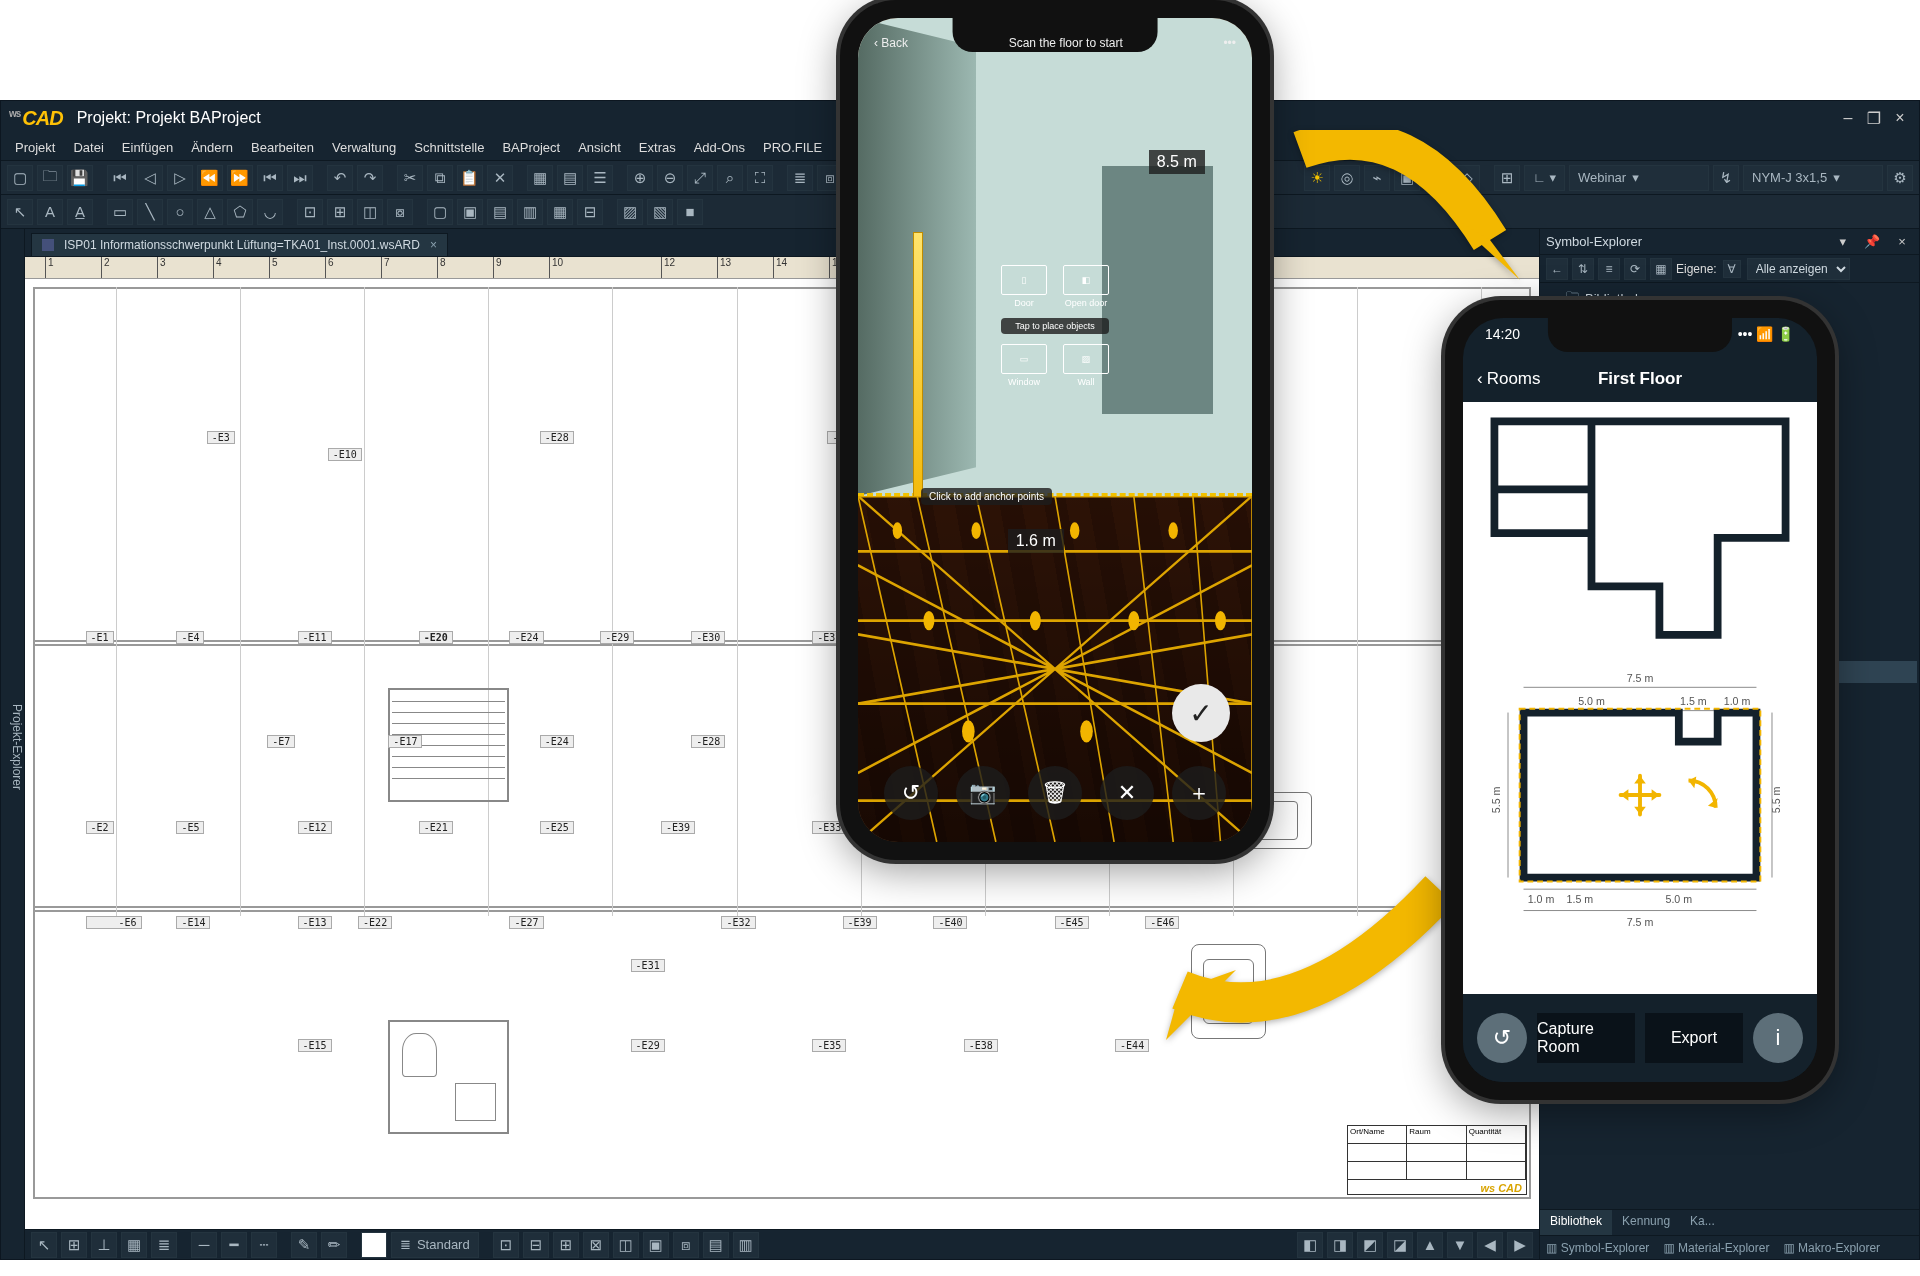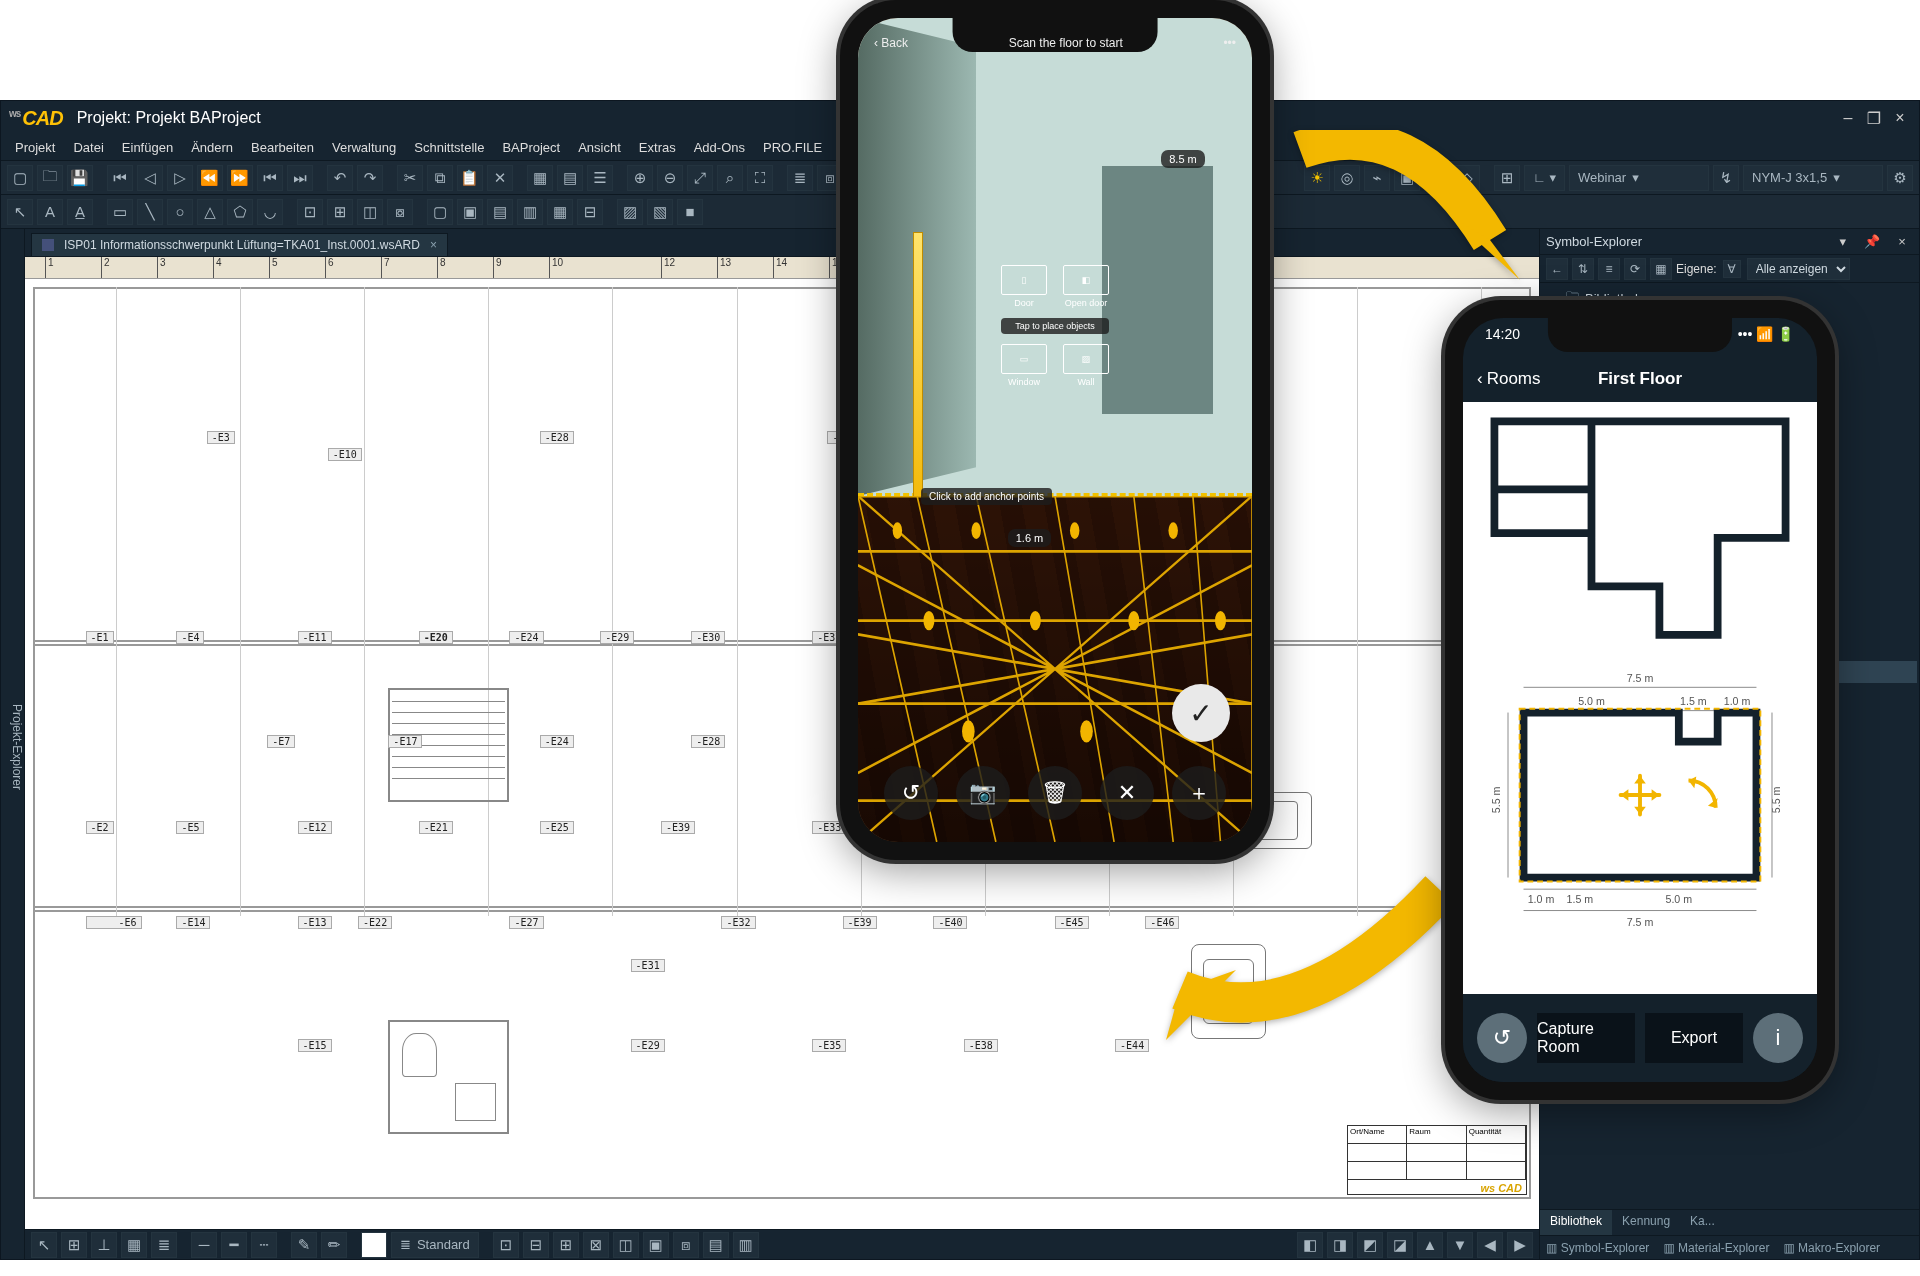--- a/index.html
+++ b/index.html
@@ -225,22 +225,22 @@
       repeating-linear-gradient(80deg,#6b4529 0 22px,#5a3720 22px 44px),
       linear-gradient(#6b4529,#3c2414);
     background-blend-mode:multiply;
   }
   .ar-mesh{position:absolute;left:0;right:0;top:58%;bottom:0;}
   .ar-mesh svg{width:100%;height:100%;}
   .ar-pillar{position:absolute;left:14%;top:26%;width:10px;height:36%;
     background:linear-gradient(#ffe36b,#f2b500);border:1px solid #c08c00;}
   .ar-edge{position:absolute;top:calc(58% - 3px);left:0;right:0;height:0;border-top:3px dashed #f2c200;}
   .ar-meas{
-    position:absolute;background:#1d1d1dcc;color:#fff;font-size:11px;
-    padding:3px 8px;border-radius:7px;
+    position:absolute;background:#1d1d1dcc;color:#fff;font-size:16px;
+    padding:3px 8px;border-radius:0;
   }
   .ar-badge{
     position:absolute;background:#1d1d1dcc;color:#fff;font-size:10px;
     padding:3px 8px;border-radius:4px;
   }
   .ar-top{
     position:absolute;top:10px;left:0;right:0;height:30px;display:flex;
     align-items:center;justify-content:space-between;padding:0 16px;color:#eee;font-size:12px;z-index:60;
   }
   .ar-controls{

